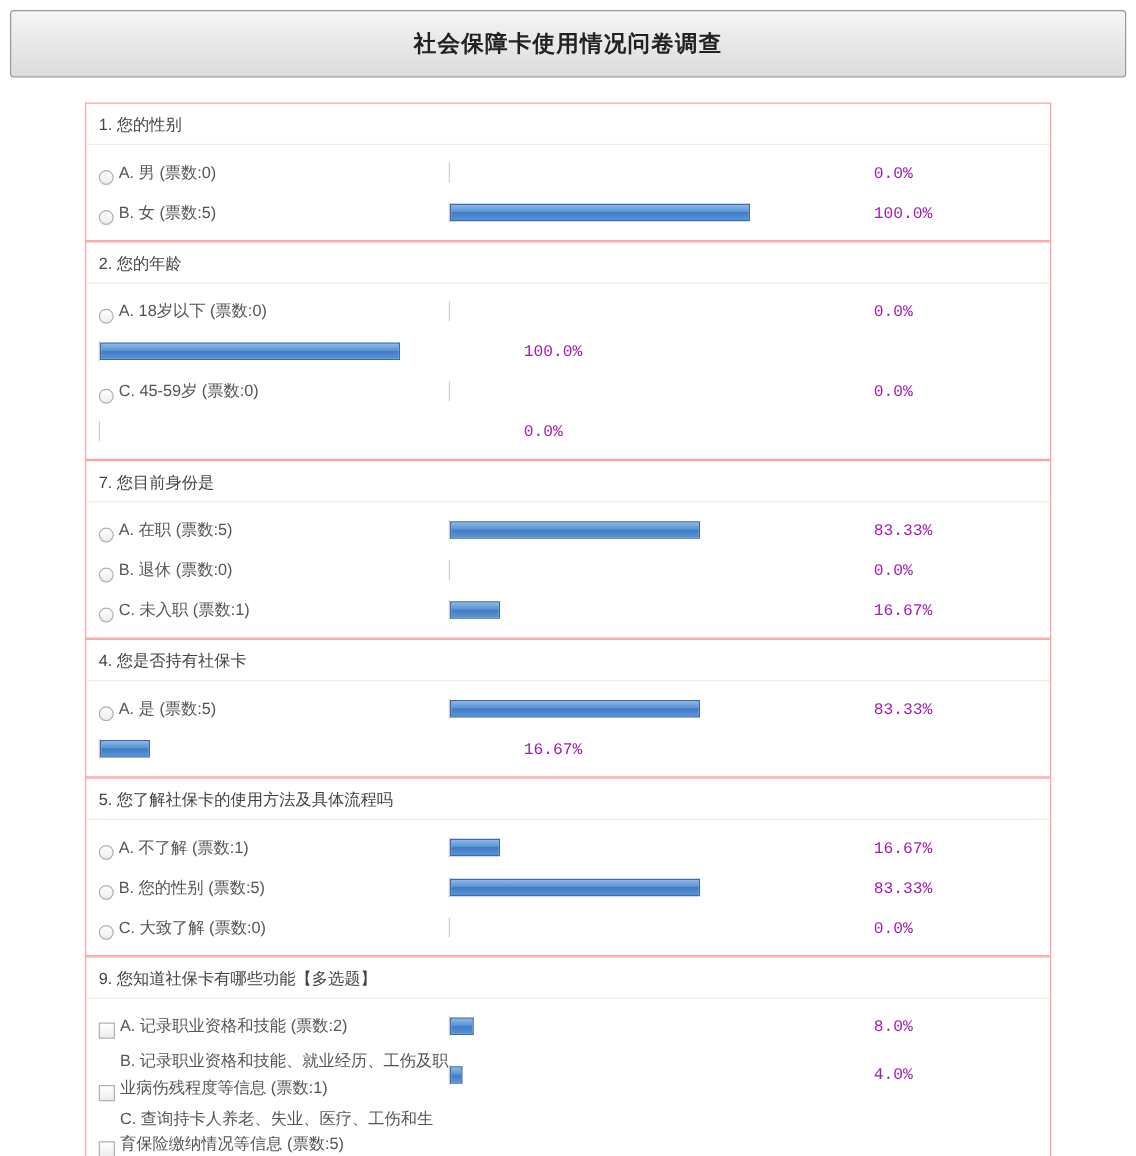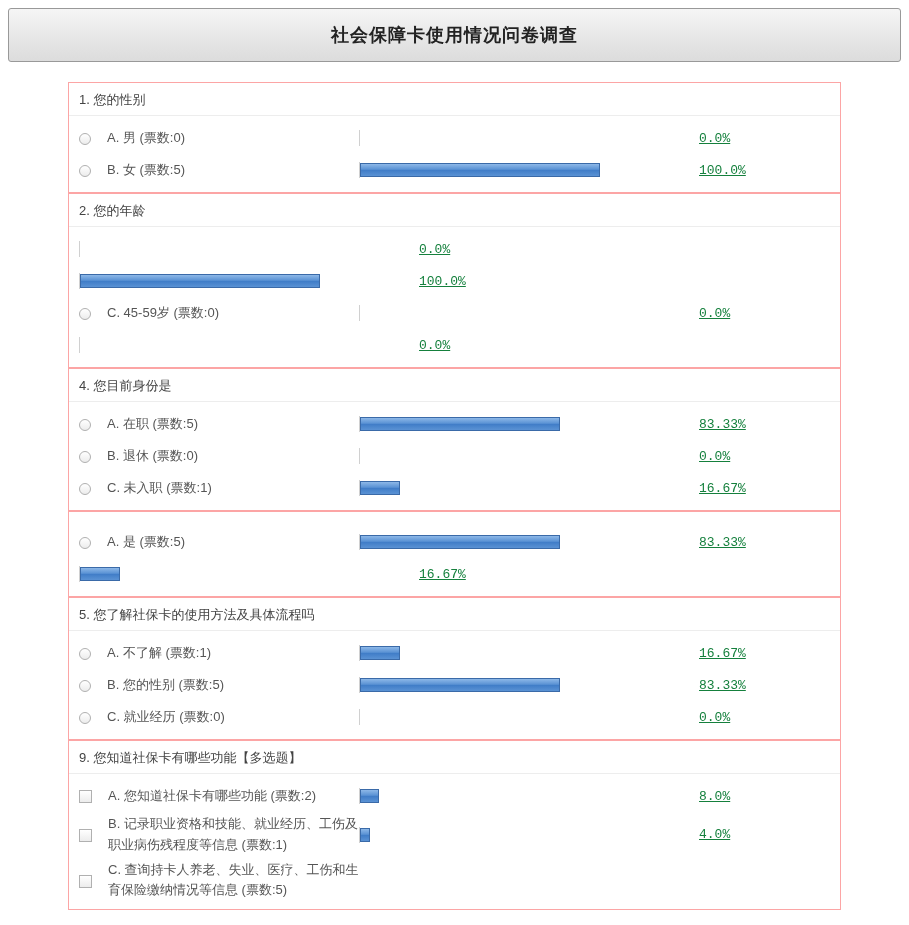--- a/index.html
+++ b/index.html
@@ -44,24 +44,23 @@
   .option-row {
     display: flex;
     align-items: center;
     min-height: 32px;
     padding: 2px 0;
   }
   .opt-label {
     width: 280px;
     flex-shrink: 0;
     display: flex;
-    align-items: center;
+    align-items: flex-end;
     color: #555;
     line-height: 1.6;
-    gap: 12px;
   }
   .radio-ctl, .check-ctl {
     flex-shrink: 0;
     margin-right: 4px;
     margin-top: 2px;
   }
   .radio-ctl {
     width: 12px; height: 12px;
     border: 1px solid #b0b0b0;
     border-radius: 50%;
@@ -82,23 +81,22 @@
     padding-left: 0;
   }
   .bar-fill {
     height: 14px;
     background: linear-gradient(to bottom,#8db8e8 0%,#5a92d4 45%,#3f7cc7 50%,#5a92d4 100%);
     border: 1px solid #3a6aa8;
   }
   .pct-cell {
     padding-left: 20px;
     font-family: "Courier New", monospace;
-    color: #15803d;
+    color: #a21caf;
     white-space: nowrap;
-    text-decoration: underline;
   }
 </style>
 </head>
 <body>
 
 <div class="title-bar">
   <h1>社会保障卡使用情况问卷调查</h1>
 </div>
 
 <div class="questions" id="questions-container">
@@ -122,20 +120,24 @@
             <div class="bar-fill" style="width: 240px;"></div>
           </div>
           <div class="pct-cell">100.0%</div>
         </div>
       </div>
     </div>
     <div class="question-block">
       <div class="q-title">2. 您的年龄</div>
       <div class="q-options">
         <div class="option-row">
+          <div class="opt-label">
+            <span class="radio-ctl"></span>
+            <span>A. 18岁以下 (票数:0)</span>
+          </div>
           <div class="bar-cell"></div>
           <div class="pct-cell">0.0%</div>
         </div>
         <div class="option-row">
           <div class="bar-cell">
             <div class="bar-fill" style="width: 240px;"></div>
           </div>
           <div class="pct-cell">100.0%</div>
         </div>
         <div class="option-row">
@@ -146,21 +148,21 @@
           <div class="bar-cell"></div>
           <div class="pct-cell">0.0%</div>
         </div>
         <div class="option-row">
           <div class="bar-cell"></div>
           <div class="pct-cell">0.0%</div>
         </div>
       </div>
     </div>
     <div class="question-block">
-      <div class="q-title">4. 您目前身份是</div>
+      <div class="q-title">7. 您目前身份是</div>
       <div class="q-options">
         <div class="option-row">
           <div class="opt-label">
             <span class="radio-ctl"></span>
             <span>A. 在职 (票数:5)</span>
           </div>
           <div class="bar-cell">
             <div class="bar-fill" style="width: 199.992px;"></div>
           </div>
           <div class="pct-cell">83.33%</div>
@@ -179,20 +181,21 @@
             <span>C. 未入职 (票数:1)</span>
           </div>
           <div class="bar-cell">
             <div class="bar-fill" style="width: 40.008px;"></div>
           </div>
           <div class="pct-cell">16.67%</div>
         </div>
       </div>
     </div>
     <div class="question-block">
+      <div class="q-title">4. 您是否持有社保卡</div>
       <div class="q-options">
         <div class="option-row">
           <div class="opt-label">
             <span class="radio-ctl"></span>
             <span>A. 是 (票数:5)</span>
           </div>
           <div class="bar-cell">
             <div class="bar-fill" style="width: 199.992px;"></div>
           </div>
           <div class="pct-cell">83.33%</div>
@@ -224,34 +227,34 @@
             <span>B. 您的性别 (票数:5)</span>
           </div>
           <div class="bar-cell">
             <div class="bar-fill" style="width: 199.992px;"></div>
           </div>
           <div class="pct-cell">83.33%</div>
         </div>
         <div class="option-row">
           <div class="opt-label">
             <span class="radio-ctl"></span>
-            <span>C. 就业经历 (票数:0)</span>
+            <span>C. 大致了解 (票数:0)</span>
           </div>
           <div class="bar-cell"></div>
           <div class="pct-cell">0.0%</div>
         </div>
       </div>
     </div>
     <div class="question-block">
       <div class="q-title">9. 您知道社保卡有哪些功能【多选题】</div>
       <div class="q-options">
         <div class="option-row">
           <div class="opt-label">
             <span class="check-ctl"></span>
-            <span>A. 您知道社保卡有哪些功能 (票数:2)</span>
+            <span>A. 记录职业资格和技能 (票数:2)</span>
           </div>
           <div class="bar-cell">
             <div class="bar-fill" style="width: 19.2px;"></div>
           </div>
           <div class="pct-cell">8.0%</div>
         </div>
         <div class="option-row">
           <div class="opt-label">
             <span class="check-ctl"></span>
             <span>B. 记录职业资格和技能、就业经历、工伤及职业病伤残程度等信息 (票数:1)</span>

